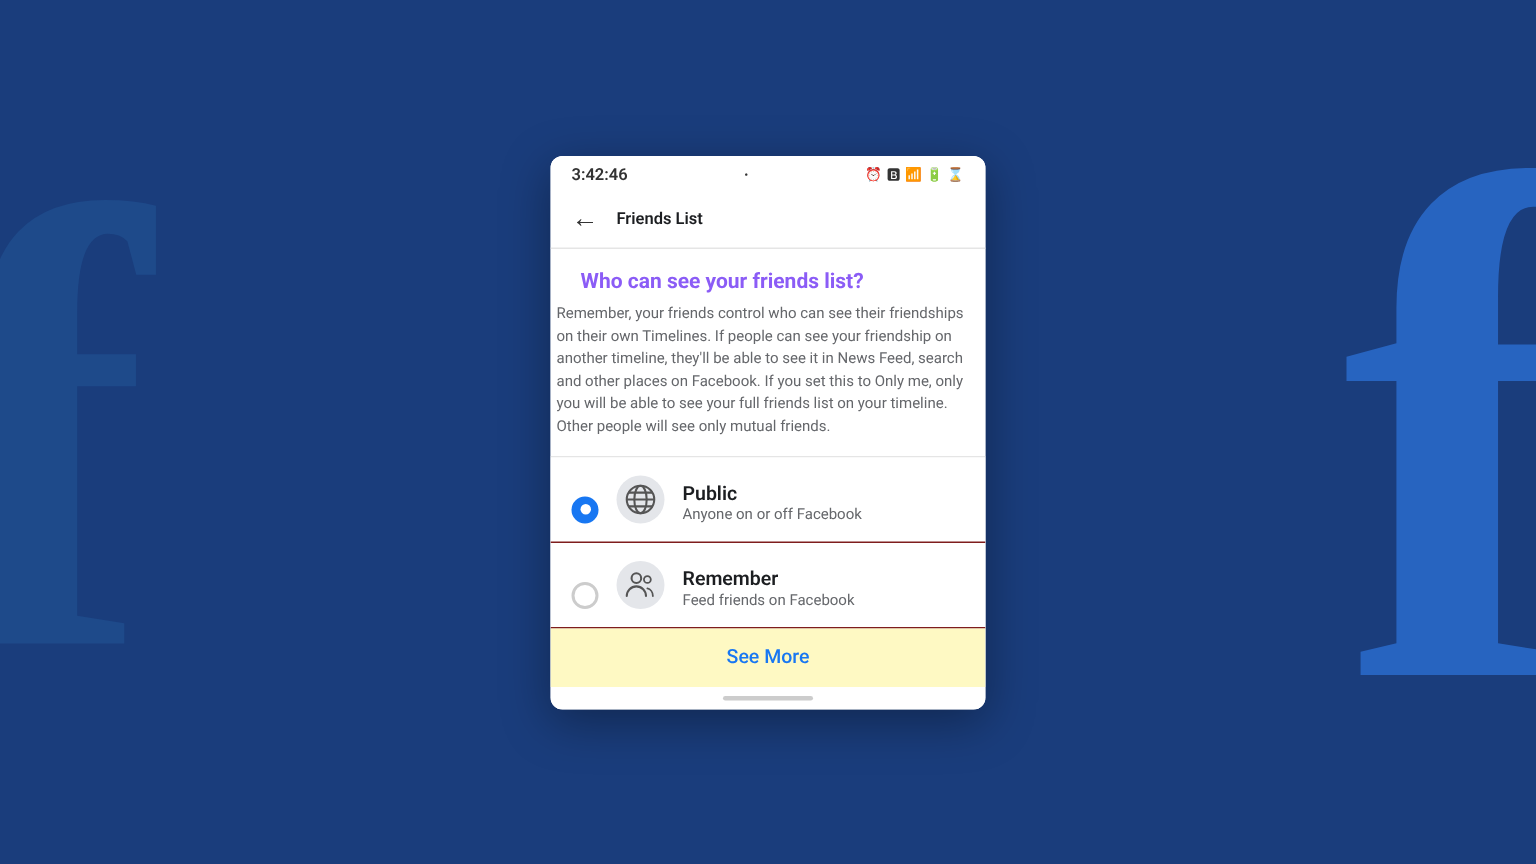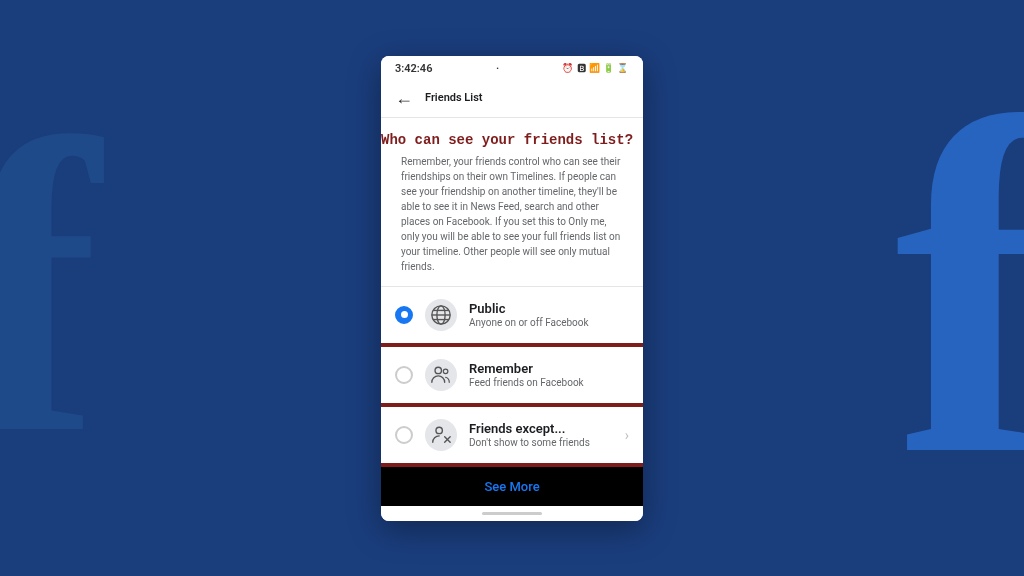--- a/index.html
+++ b/index.html
@@ -46,21 +46,21 @@
       color: #2a6bcc;
       font-family: Georgia, serif;
       line-height: 1;
       user-select: none;
       opacity: 0.85;
     }
 
     .phone-container {
       position: relative;
       z-index: 10;
-      width: 262px;
+      width: 290px;
       background: #fff;
       border-radius: 8px;
       box-shadow: 0 8px 32px rgba(0,0,0,0.35);
       overflow: hidden;
       display: flex;
       flex-direction: column;
     }
 
     .status-bar {
       background: #fff;
@@ -105,46 +105,45 @@
       font-weight: 600;
       color: #1c1e21;
     }
 
     .content {
       background: #fff;
       flex: 1;
     }
 
     .section-title {
-      padding: 14px 0 6px;
+      padding: 14px 20px 6px;
       font-size: 14px;
       font-weight: 700;
-      color: #7f1d1d;
-      font-family: Liberation Mono, monospace;
+      color: #8b5cf6;
     }
 
     .description {
-      padding: 0 20px 12px;
+      padding: 0 4px 12px;
       font-size: 10px;
       color: #65676b;
       line-height: 1.5;
     }
 
     .divider {
       height: 1px;
       background: #e5e5e5;
       margin: 0;
     }
 
     .option-row {
       display: flex;
-      align-items: center;
+      align-items: flex-end;
       padding: 12px 14px;
       gap: 12px;
-      border-bottom: 4px solid #7f1d1d;
+      border-bottom: 1px solid #7f1d1d;
       cursor: pointer;
       background: #fff;
     }
 
     .radio-outer {
       width: 18px;
       height: 18px;
       border-radius: 50%;
       border: 2px solid #ccc;
       display: flex;
@@ -200,21 +199,21 @@
 
     .see-more-btn {
       display: flex;
       align-items: center;
       justify-content: center;
       padding: 12px;
       font-size: 13px;
       font-weight: 500;
       color: #1877f2;
       cursor: pointer;
-      background: #000000;
+      background: #fef9c3;
     }
 
     .bottom-indicator {
       display: flex;
       justify-content: center;
       padding: 6px;
       background: #fff;
     }
 
     .home-indicator {
@@ -286,36 +285,20 @@
           <circle cx="17" cy="8" r="2.5" stroke="#555" stroke-width="1.3"></circle>
           <path d="M21 20c0-2.761-1.79-5-4-5.5" stroke="#555" stroke-width="1.3" stroke-linecap="round"></path>
         </svg>
       </div>
       <div class="option-text">
         <div class="option-label">Remember</div>
         <div class="option-sublabel">Feed friends on Facebook</div>
       </div>
     </div>
 
-    <div class="option-row">
-      <div class="radio-outer"></div>
-      <div class="option-icon">
-        <svg width="22" height="22" viewBox="0 0 24 24" fill="none">
-          <circle cx="10" cy="7" r="3.5" stroke="#555" stroke-width="1.5"></circle>
-          <path d="M3 20c0-3.866 3.134-7 7-7" stroke="#555" stroke-width="1.5" stroke-linecap="round"></path>
-          <line x1="16" y1="14" x2="22" y2="20" stroke="#555" stroke-width="1.5" stroke-linecap="round"></line>
-          <line x1="22" y1="14" x2="16" y2="20" stroke="#555" stroke-width="1.5" stroke-linecap="round"></line>
-        </svg>
-      </div>
-      <div class="option-text">
-        <div class="option-label">Friends except...</div>
-        <div class="option-sublabel">Don't show to some friends</div>
-      </div>
-      <span class="chevron">›</span>
-    </div>
 
     <div class="see-more-btn">See More</div>
 
   </div>
 
   <div class="bottom-indicator">
     <div class="home-indicator"></div>
   </div>
 
 </div>

